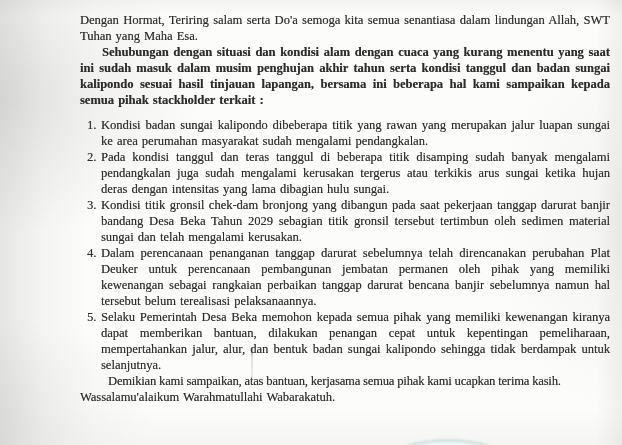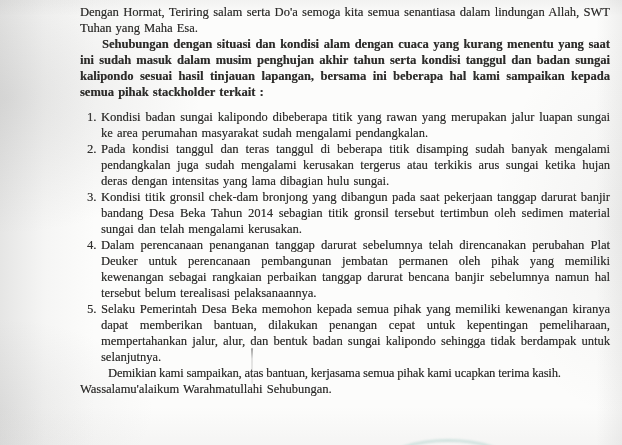--- a/index.html
+++ b/index.html
@@ -16,21 +16,21 @@
     background-image:
       radial-gradient(300px 210px at 1% 22%, rgba(105,105,105,0.14), rgba(0,0,0,0) 65%),
       radial-gradient(220px 130px at 0% 92%, rgba(120,120,120,0.10), rgba(0,0,0,0) 70%),
       radial-gradient(170px 260px at 100% 50%, rgba(125,125,125,0.07), rgba(0,0,0,0) 75%),
       linear-gradient(90deg, rgba(100,100,100,0.15), rgba(100,100,100,0.045) 45px, rgba(0,0,0,0) 95px),
       linear-gradient(270deg, rgba(110,110,110,0.09), rgba(0,0,0,0) 26px),
       linear-gradient(180deg, rgba(110,110,110,0.07), rgba(0,0,0,0) 16px),
       linear-gradient(0deg, rgba(130,130,130,0.06), rgba(0,0,0,0) 38px);
   }
   .letter {
-    position: absolute; left: 80px; top: 4px; width: 530px;
+    position: absolute; left: 80px; top: 12px; width: 530px;
     font-size: 12.5px; line-height: 16px;
     text-align: justify;
     word-spacing: 1px;
     text-shadow: 0.2px 0.2px 0.6px rgba(55,55,55,0.55);
   }
   .letter p { margin: 0; }
   .p-intro { text-indent: 22px; font-weight: bold; }
   ol.points { list-style: none; margin: 9px 0 0 0; padding: 0; }
   ol.points li { position: relative; padding-left: 21px; }
   ol.points .num { position: absolute; left: 7px; top: 0; }
@@ -65,31 +65,31 @@
     <p class="p-intro">Sehubungan dengan situasi dan kondisi alam dengan cuaca yang kurang menentu yang saat ini sudah masuk dalam musim penghujan akhir tahun serta kondisi tanggul dan badan sungai kalipondo sesuai hasil tinjauan lapangan, bersama ini beberapa hal kami sampaikan kepada semua pihak stackholder terkait :</p>
 
     <ol class="points">
       <li>
         <span class="num">1.</span><span class="txt">Kondisi badan sungai kalipondo dibeberapa titik yang rawan yang merupakan jalur luapan sungai ke area perumahan masyarakat sudah mengalami pendangkalan.</span>
       </li>
       <li>
         <span class="num">2.</span><span class="txt">Pada kondisi tanggul dan teras tanggul di beberapa titik disamping sudah banyak mengalami pendangkalan juga sudah mengalami kerusakan tergerus atau terkikis arus sungai ketika hujan deras dengan intensitas yang lama dibagian hulu sungai.</span>
       </li>
       <li>
-        <span class="num">3.</span><span class="txt">Kondisi titik gronsil chek-dam bronjong yang dibangun pada saat pekerjaan tanggap darurat banjir bandang Desa Beka Tahun 2014 sebagian titik gronsil tersebut tertimbun oleh sedimen material sungai dan telah mengalami kerusakan.</span>
+        <span class="num">3.</span><span class="txt">Kondisi titik gronsil chek-dam bronjong yang dibangun pada saat pekerjaan tanggap darurat banjir bandang Desa Beka Tahun 2029 sebagian titik gronsil tersebut tertimbun oleh sedimen material sungai dan telah mengalami kerusakan.</span>
       </li>
       <li>
         <span class="num">4.</span><span class="txt">Dalam perencanaan penanganan tanggap darurat sebelumnya telah direncanakan perubahan Plat Deuker untuk perencanaan pembangunan jembatan permanen oleh pihak yang memiliki kewenangan sebagai rangkaian perbaikan tanggap darurat bencana banjir sebelumnya namun hal tersebut belum terealisasi pelaksanaannya.</span>
       </li>
       <li>
         <span class="num">5.</span><span class="txt">Selaku Pemerintah Desa Beka memohon kepada semua pihak yang memiliki kewenangan kiranya dapat memberikan bantuan, dilakukan penangan cepat untuk kepentingan pemeliharaan, mempertahankan jalur, alur, dan bentuk badan sungai kalipondo sehingga tidak berdampak untuk selanjutnya.</span>
       </li>
     </ol>
 
     <p class="p-close">Demikian kami sampaikan, atas bantuan, kerjasama semua pihak kami ucapkan terima kasih.</p>
-    <p class="p-signoff">Wassalamu'alaikum Warahmatullahi Sehubungan.</p>
+    <p class="p-signoff">Wassalamu'alaikum Warahmatullahi Wabarakatuh.</p>
 
   </div>
 
   <div class="crease"></div>
   <div class="stamp-edge" style="border-color: rgb(74, 158, 146);"></div>
 
 </div>
 
 </body></html>

